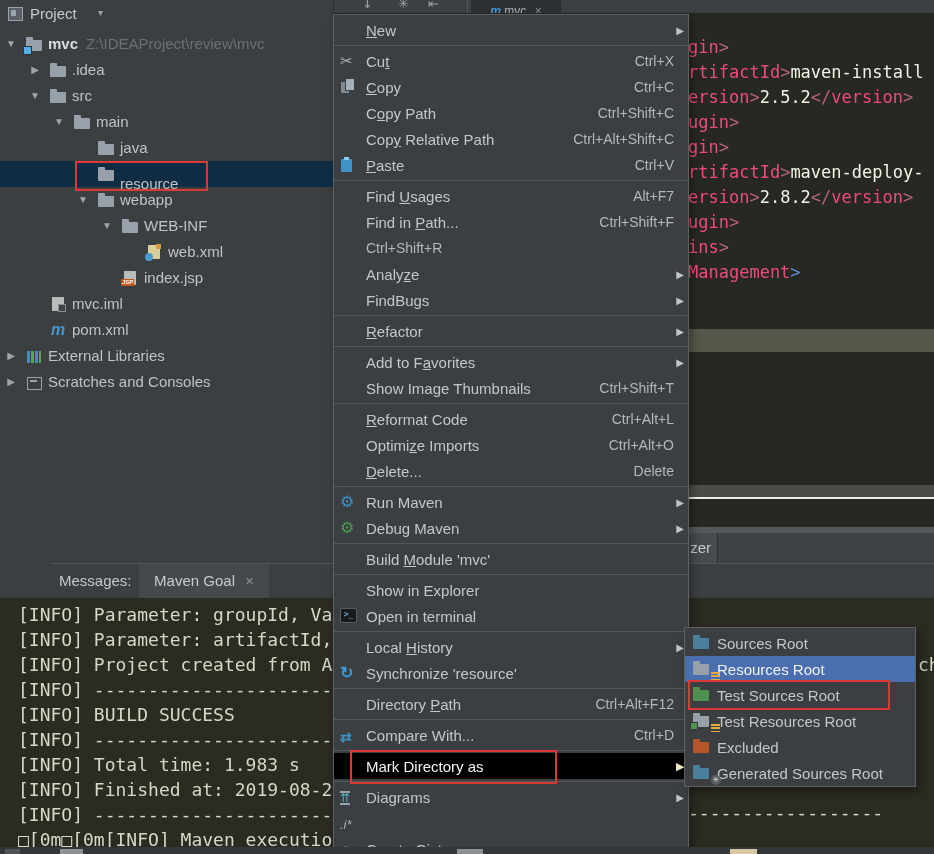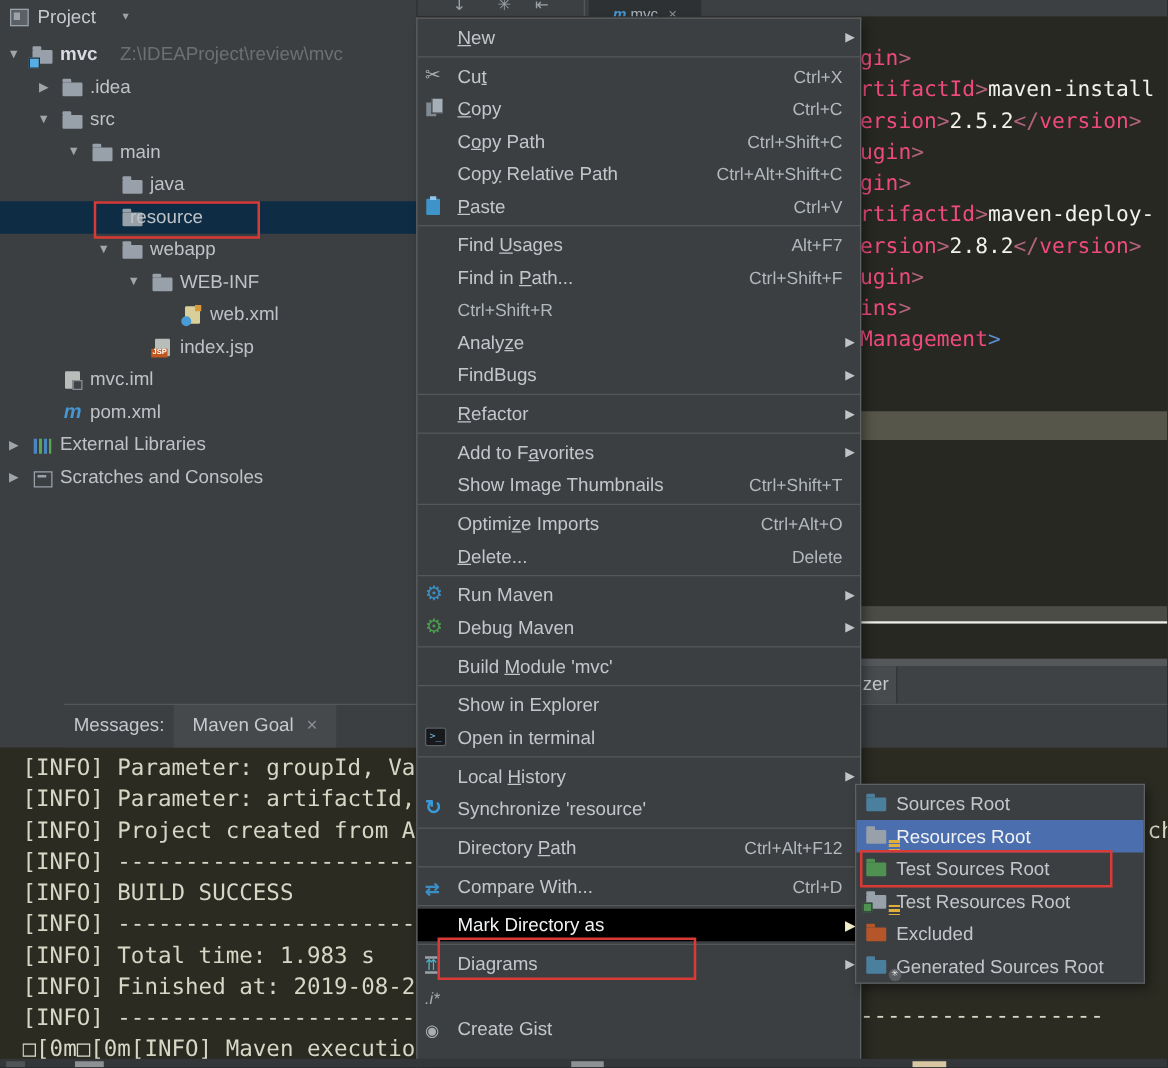--- a/index.html
+++ b/index.html
@@ -13,21 +13,21 @@
   .ptitle{position:absolute;left:30px;top:5px;font-size:15px;color:#c6cace;}
   .pchev{position:absolute;left:98px;top:7px;font-size:10px;color:#9da3a8;}
 
   .tree{position:absolute;left:0;top:31px;width:333px;}
   .trow{position:relative;height:26px;width:333px;}
   .trow.sel{background:#0e2d45;}
   .tarrow{position:absolute;top:7px;width:14px;font-size:10px;color:#a0a5aa;text-align:center;}
   .ticon{position:absolute;top:5px;width:18px;height:17px;}
   .tlabel{position:absolute;top:4px;font-size:15px;color:#bfc3c7;white-space:nowrap;}
   .tlabel.b{font-weight:bold;color:#d8dce0;}
-  .tpath{font-weight:normal;color:#6c7073;margin-left:18px;}
+  .tpath{font-weight:normal;color:#6c7073;margin-left:8px;}
 
   
   .fold{position:absolute;top:4px;left:0;width:16px;height:11px;background:#98a0aa;border-radius:1px;}
   .fold::before{content:"";position:absolute;top:-3px;left:0;width:7px;height:3px;background:inherit;border-radius:1px 1px 0 0;}
   .fold.src{background:#4b7f9e;} .fold.tst{background:#4e9150;} .fold.exc{background:#b4562a;}
   .msq{position:absolute;left:-3px;top:10px;width:7px;height:7px;background:#57aee6;border:1px solid #2f3234;}
   .rlines{position:absolute;right:-3px;bottom:-2px;width:9px;height:8px;
           background:repeating-linear-gradient(180deg,#dfae3c 0 2px,rgba(0,0,0,0) 2px 3.5px);}
   .gsq{position:absolute;left:-3px;bottom:0;width:6px;height:6px;background:#4e9150;border:1px solid #33373a;}
   .gbadge{position:absolute;right:-4px;bottom:-3px;width:10px;height:10px;background:#5a5e62;border-radius:50%;
@@ -181,21 +181,21 @@
       <div class="trow">
         <span class="ticon" style="left: 98px;">
           <span class="fold"></span>
         </span>
         <span class="tlabel" style="left: 120px;">java</span>
       </div>
       <div class="trow sel">
         <span class="ticon" style="left: 98px;">
           <span class="fold"></span>
         </span>
-        <span class="tlabel" style="left: 104px;">resource</span>
+        <span class="tlabel" style="left: 120px; margin-top: 10px;">resource</span>
       </div>
       <div class="trow">
         <span class="tarrow" style="left: 76px;">▼</span>
         <span class="ticon" style="left: 98px;">
           <span class="fold"></span>
         </span>
         <span class="tlabel" style="left: 120px;">webapp</span>
       </div>
       <div class="trow">
         <span class="tarrow" style="left: 100px;">▼</span>
@@ -390,20 +390,26 @@
       </div>
       <div class="mrow">
         <span class="mico"></span>
         <span class="mlabel">Show Image Thumbnails</span>
         <span class="mshort">Ctrl+Shift+T</span>
         <span class="marrow"></span>
       </div>
       <div class="msep"></div>
       <div class="mrow">
         <span class="mico"></span>
+        <span class="mlabel"><u>R</u>eformat Code</span>
+        <span class="mshort">Ctrl+Alt+L</span>
+        <span class="marrow"></span>
+      </div>
+      <div class="mrow">
+        <span class="mico"></span>
         <span class="mlabel">Optimi<u>z</u>e Imports</span>
         <span class="mshort">Ctrl+Alt+O</span>
         <span class="marrow"></span>
       </div>
       <div class="mrow">
         <span class="mico"></span>
         <span class="mlabel"><u>D</u>elete...</span>
         <span class="mshort">Delete</span>
         <span class="marrow"></span>
       </div>

